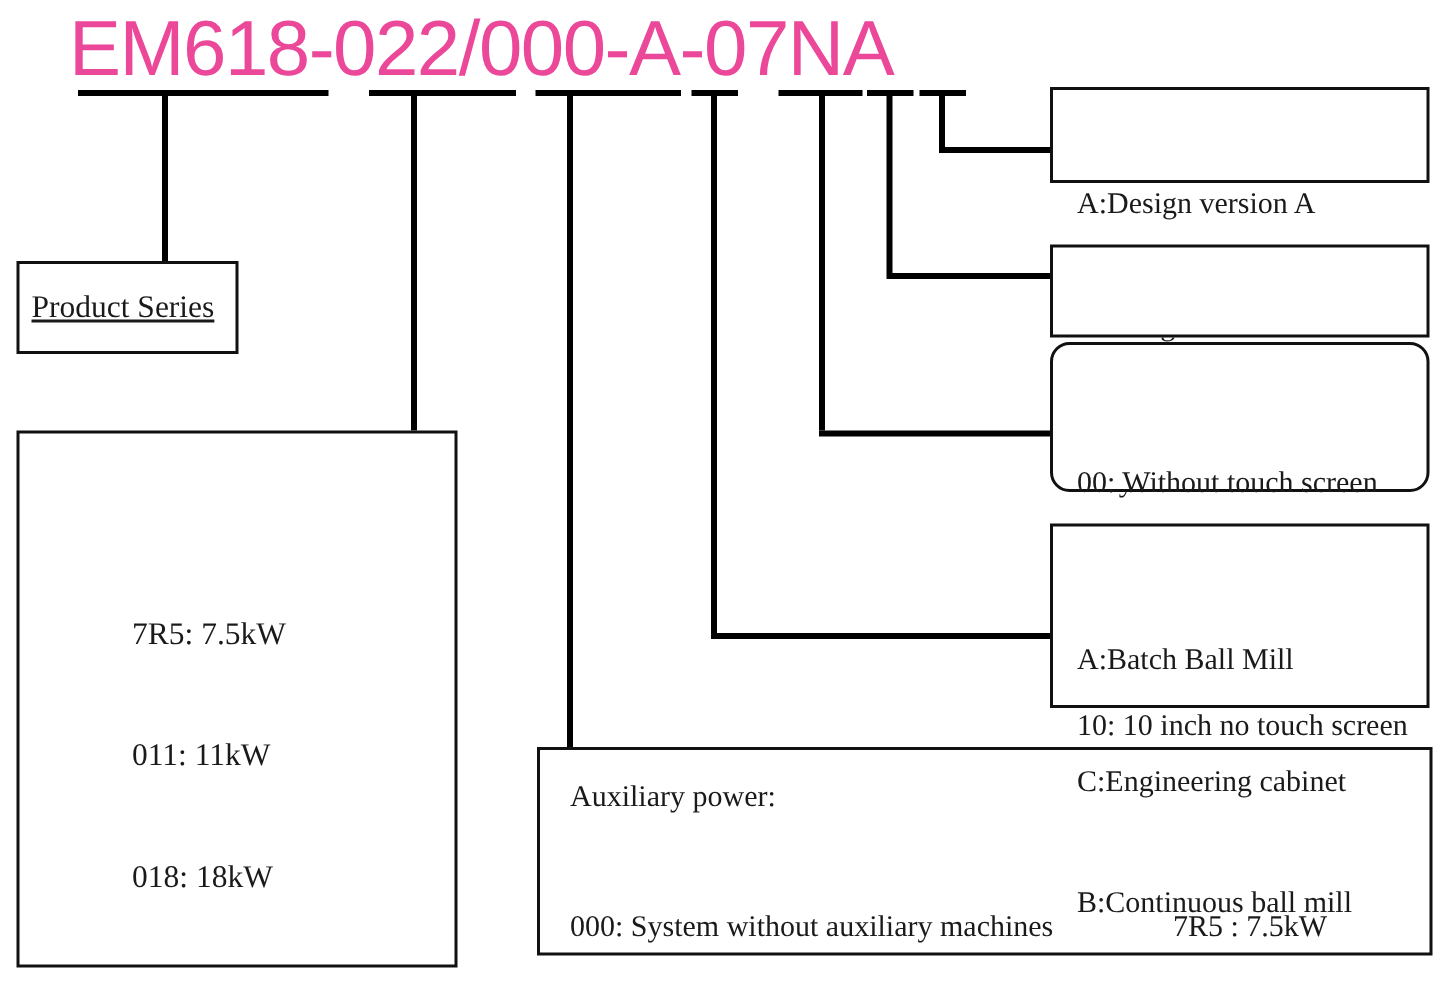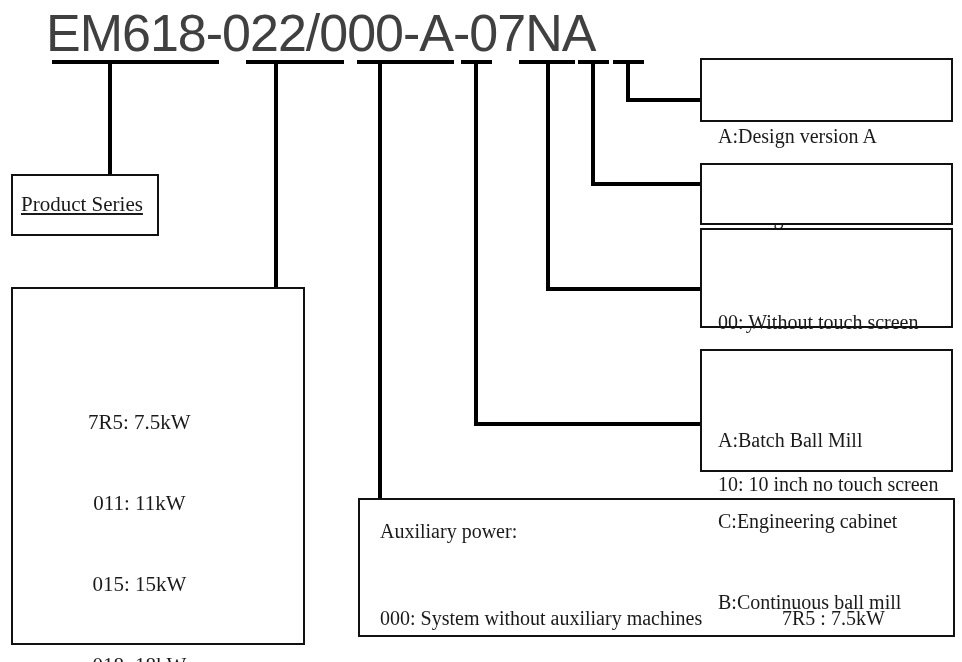--- a/index.html
+++ b/index.html
@@ -18,21 +18,21 @@
 
   
   #model-code {
     position: absolute;
     left: 46px;
     top: 4px;
     font-family: "Liberation Sans", "DejaVu Sans", sans-serif;
     font-size: 52px;
     line-height: 58px;
     letter-spacing: -1px;
-    color: #404040;
+    color: #ec4899;
     white-space: pre;
   }
 
   
   .seg-underline {
     position: absolute;
     height: 4px;
     background: #000000;
   }
   .vline {
@@ -87,21 +87,21 @@
     top: 36px;
     font-size: 21px;
   }
   #box-main-power .mp-list {
     position: absolute;
     left: 75px;
     top: 66px;
     font-size: 21px;
     line-height: 27px;
   }
-  .mp-row { display: block; text-align: center; }
+  .mp-row { display: block; }
 
   
   #box-aux-power {
     left: 358px;
     top: 498px;
     width: 597px;
     height: 139px;
   }
   #box-aux-power .aux-title {
     position: absolute;
@@ -122,21 +122,21 @@
     top: 46px;
     font-size: 20px;
     line-height: 29px;
   }
   .aux-row { display: block; }
 
   
   .box-right { left: 700px; width: 253px; }
   #box-design-version { top: 58px;  height: 64px; padding-left: 35px; }
   #box-plc           { top: 163px; height: 62px; }
-  #box-touch-screen  { top: 228px; height: 100px; }
+  #box-touch-screen  { top: 228px; height: 100px; border-radius: 13px; }
   #box-mill-type     { top: 349px; height: 123px; }
 
   .box-right .lines {
     position: absolute;
     left: 16px;
     font-size: 20px;
     line-height: 27px;
   }
   #box-design-version .lines { top: 9px; }
   #box-plc .lines           { top: 8px; }
@@ -178,21 +178,20 @@
   <div class="hline" style="left:626px; top:98px; width:76px;"></div>
 
   <div class="box" id="box-product-series">
     <span class="box-text">Product Series</span>
   </div>
 
   <div class="box" id="box-main-power">
     <div class="box-text mp-list">
       <span class="mp-row">7R5: 7.5kW</span>
       <span class="mp-row">011: 11kW</span>
-      <span class="mp-row">015: 15kW</span>
       <span class="mp-row">018: 18kW</span>
       
       
       
       
     </div>
   </div>
 
   <div class="box" id="box-aux-power">
     <span class="box-text aux-title">Auxiliary power:</span>

